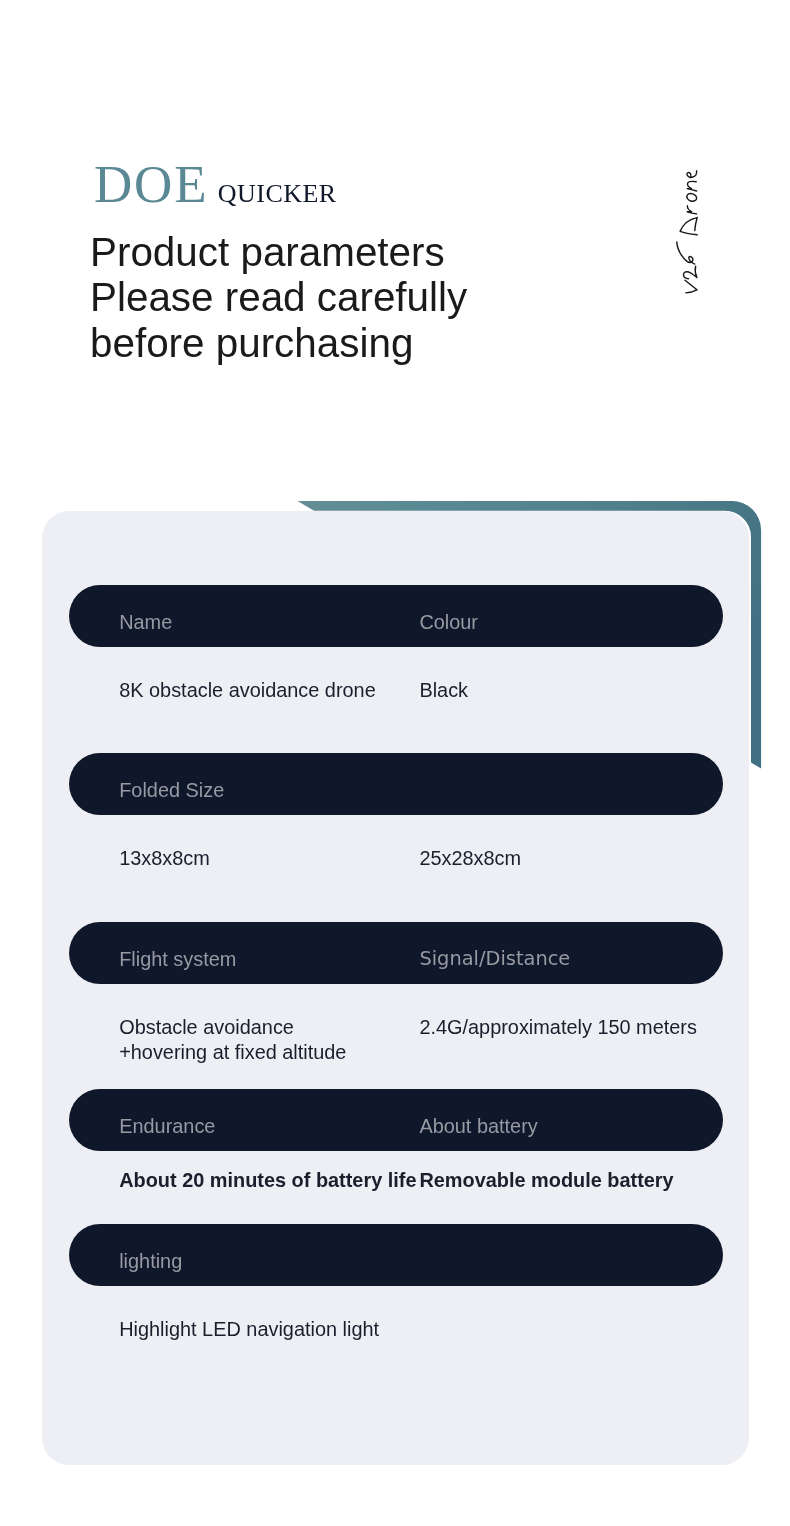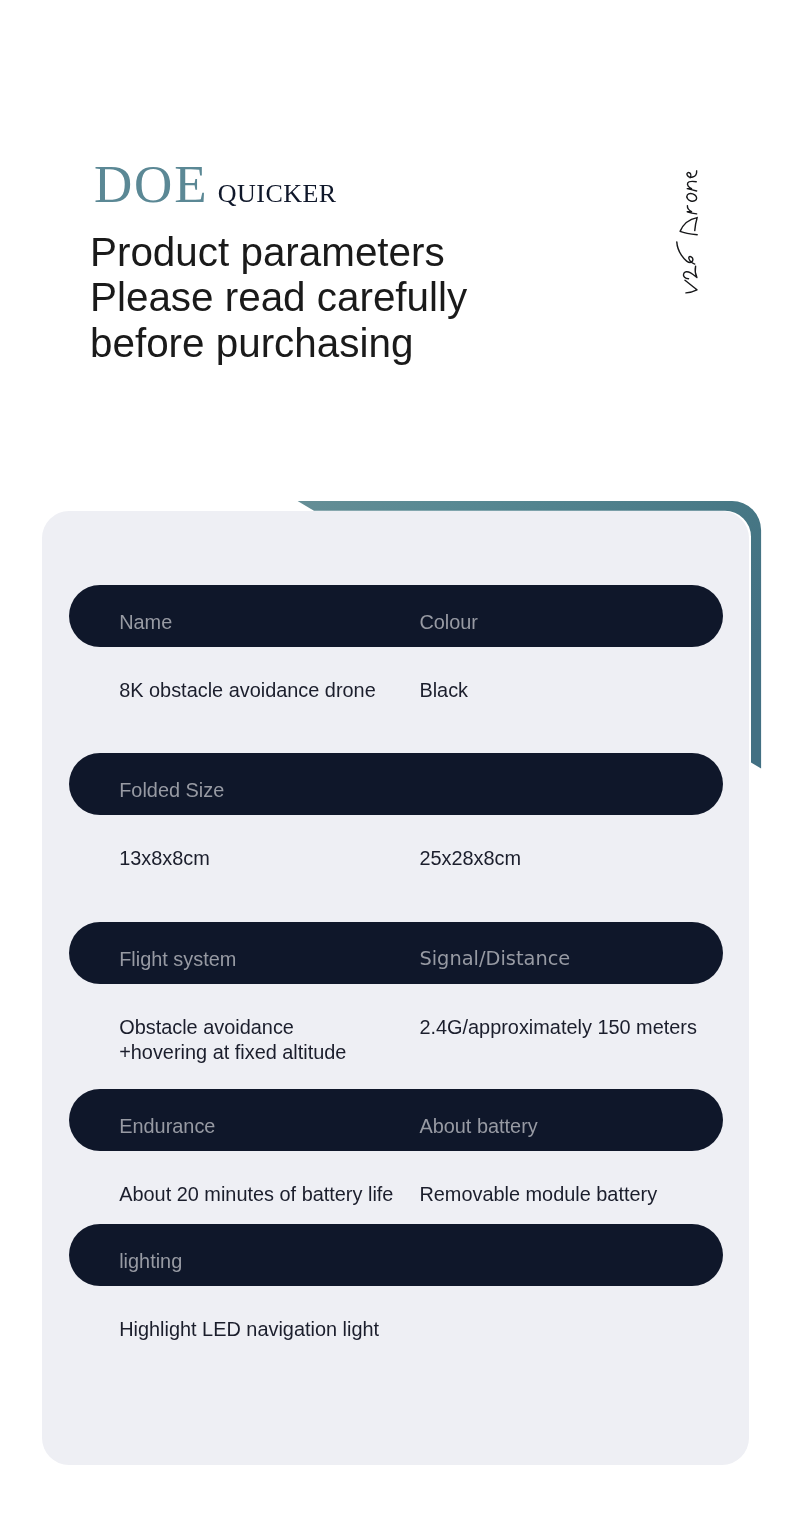--- a/index.html
+++ b/index.html
@@ -116,21 +116,21 @@
 +hovering at fixed altitude</span>
         <span class="v c1">2.4G/approximately 150 meters</span>
       </div>
     </div>
 
     <div class="grp" style="top:577.6px;">
       <div class="pill">
         <span class="lbl c0">Endurance</span>
         <span class="lbl c1">About battery</span>
       </div>
-      <div class="vals" style="margin-top:31px;">
+      <div class="vals" style="margin-top:17px;font-weight:bold;">
         <span class="v c0">About 20 minutes of battery life</span>
         <span class="v c1">Removable module battery</span>
       </div>
     </div>
 
     <div class="grp" style="top:713px;text-decoration:underline;">
       <div class="pill">
         <span class="lbl c0">lighting</span>
       </div>
       <div class="vals" style="margin-top:31px;">

